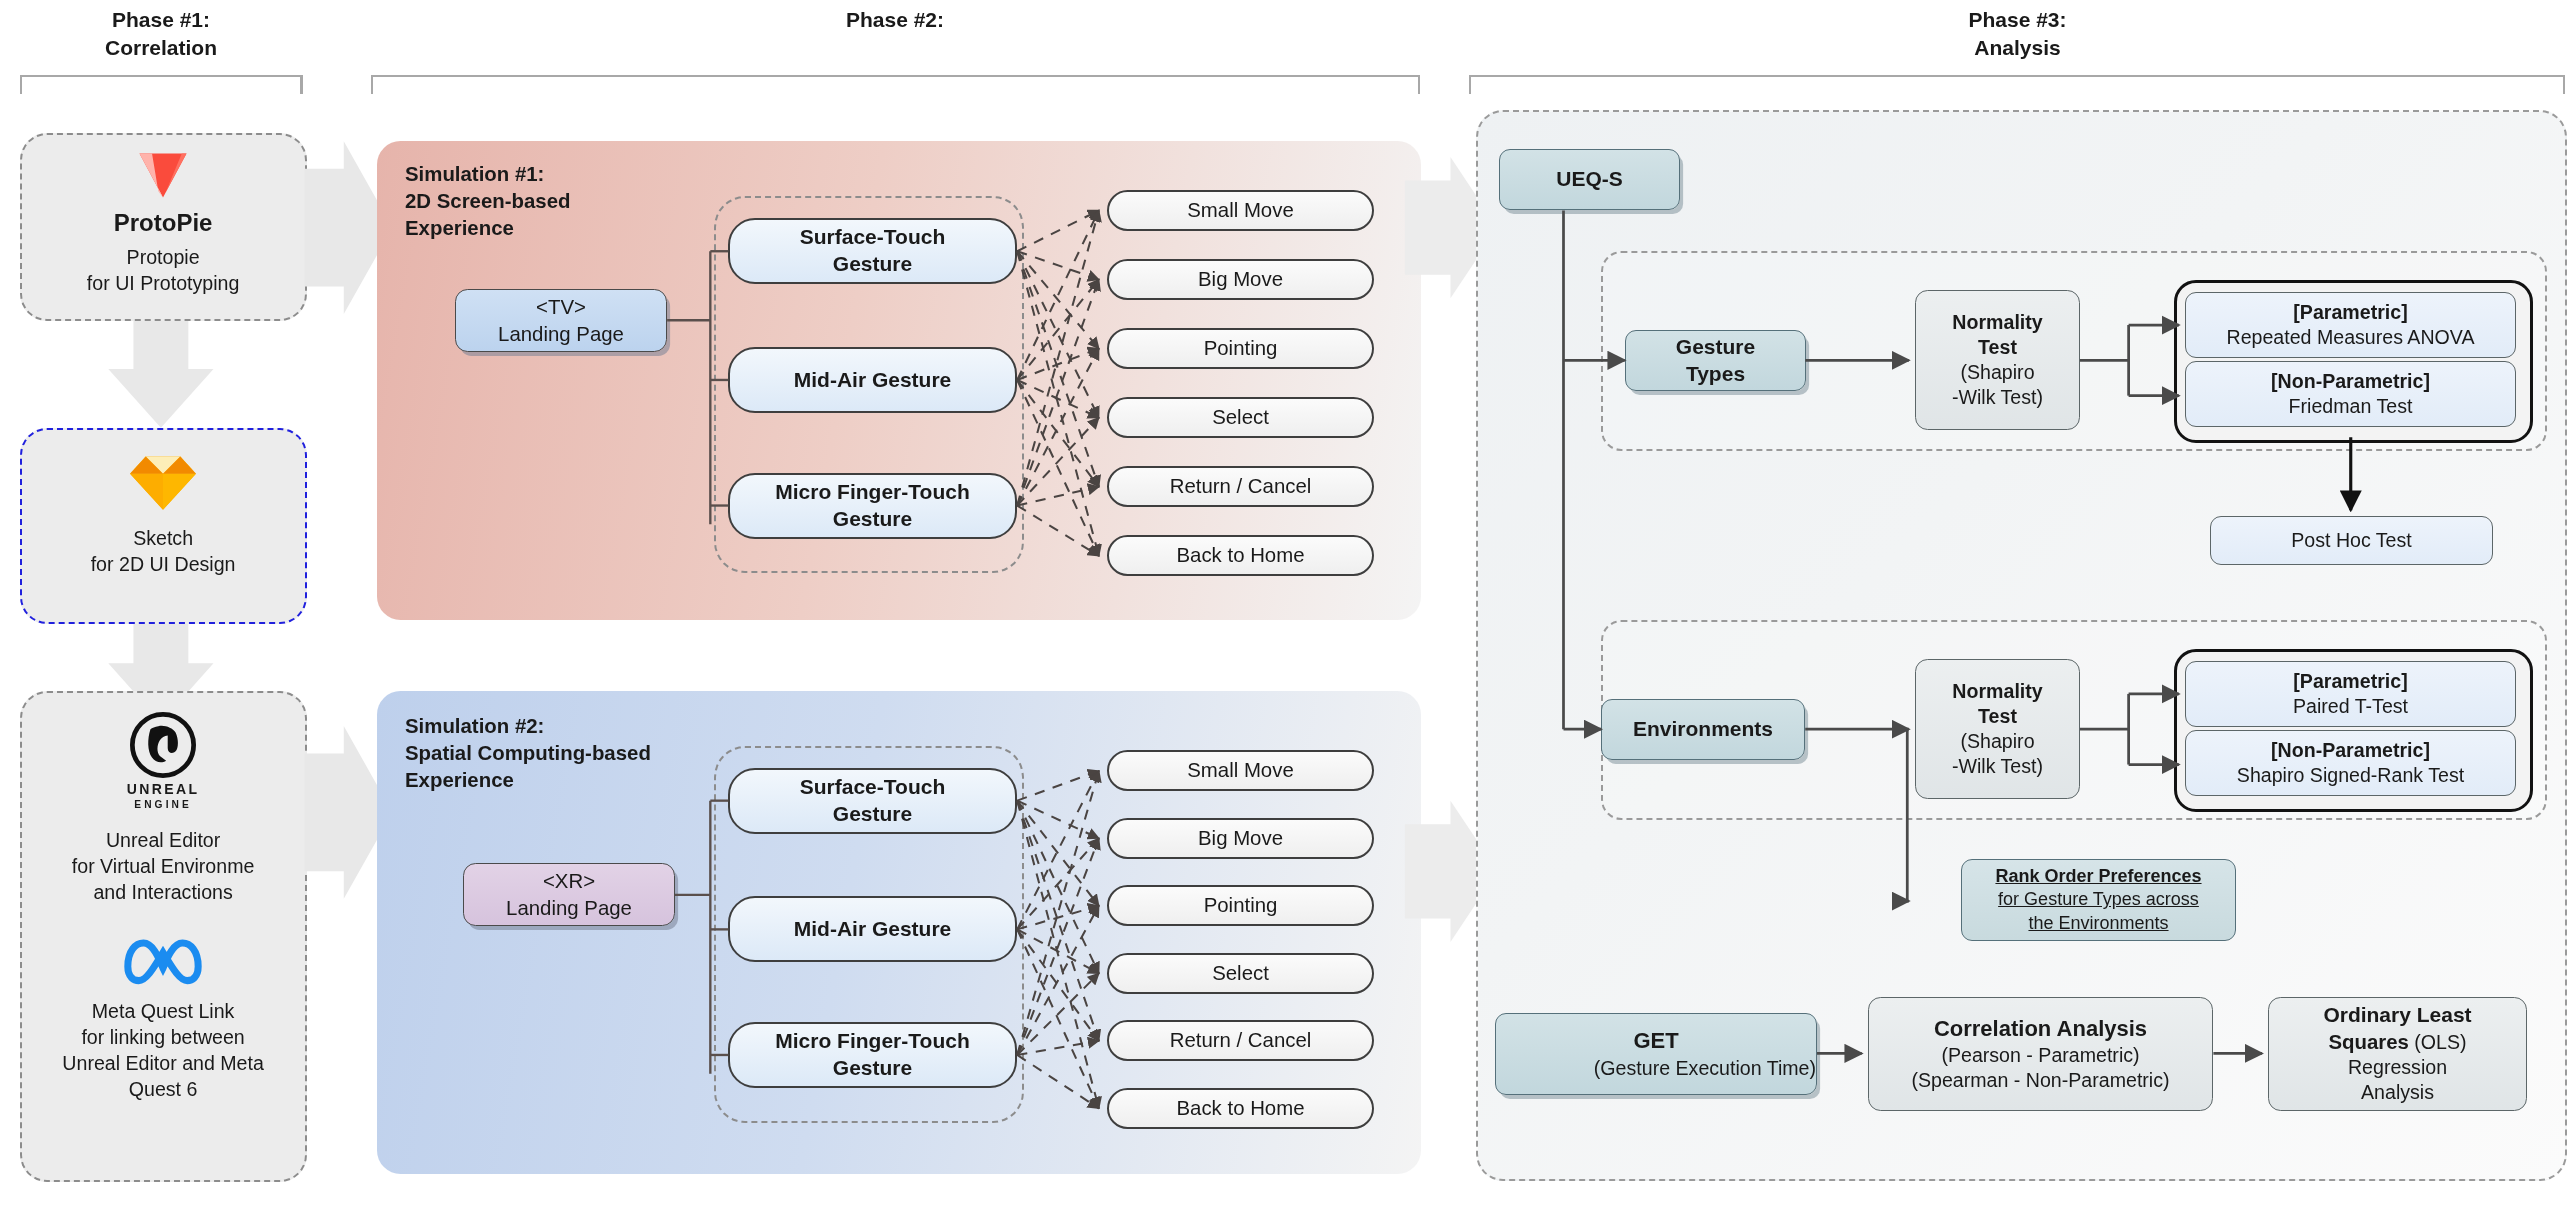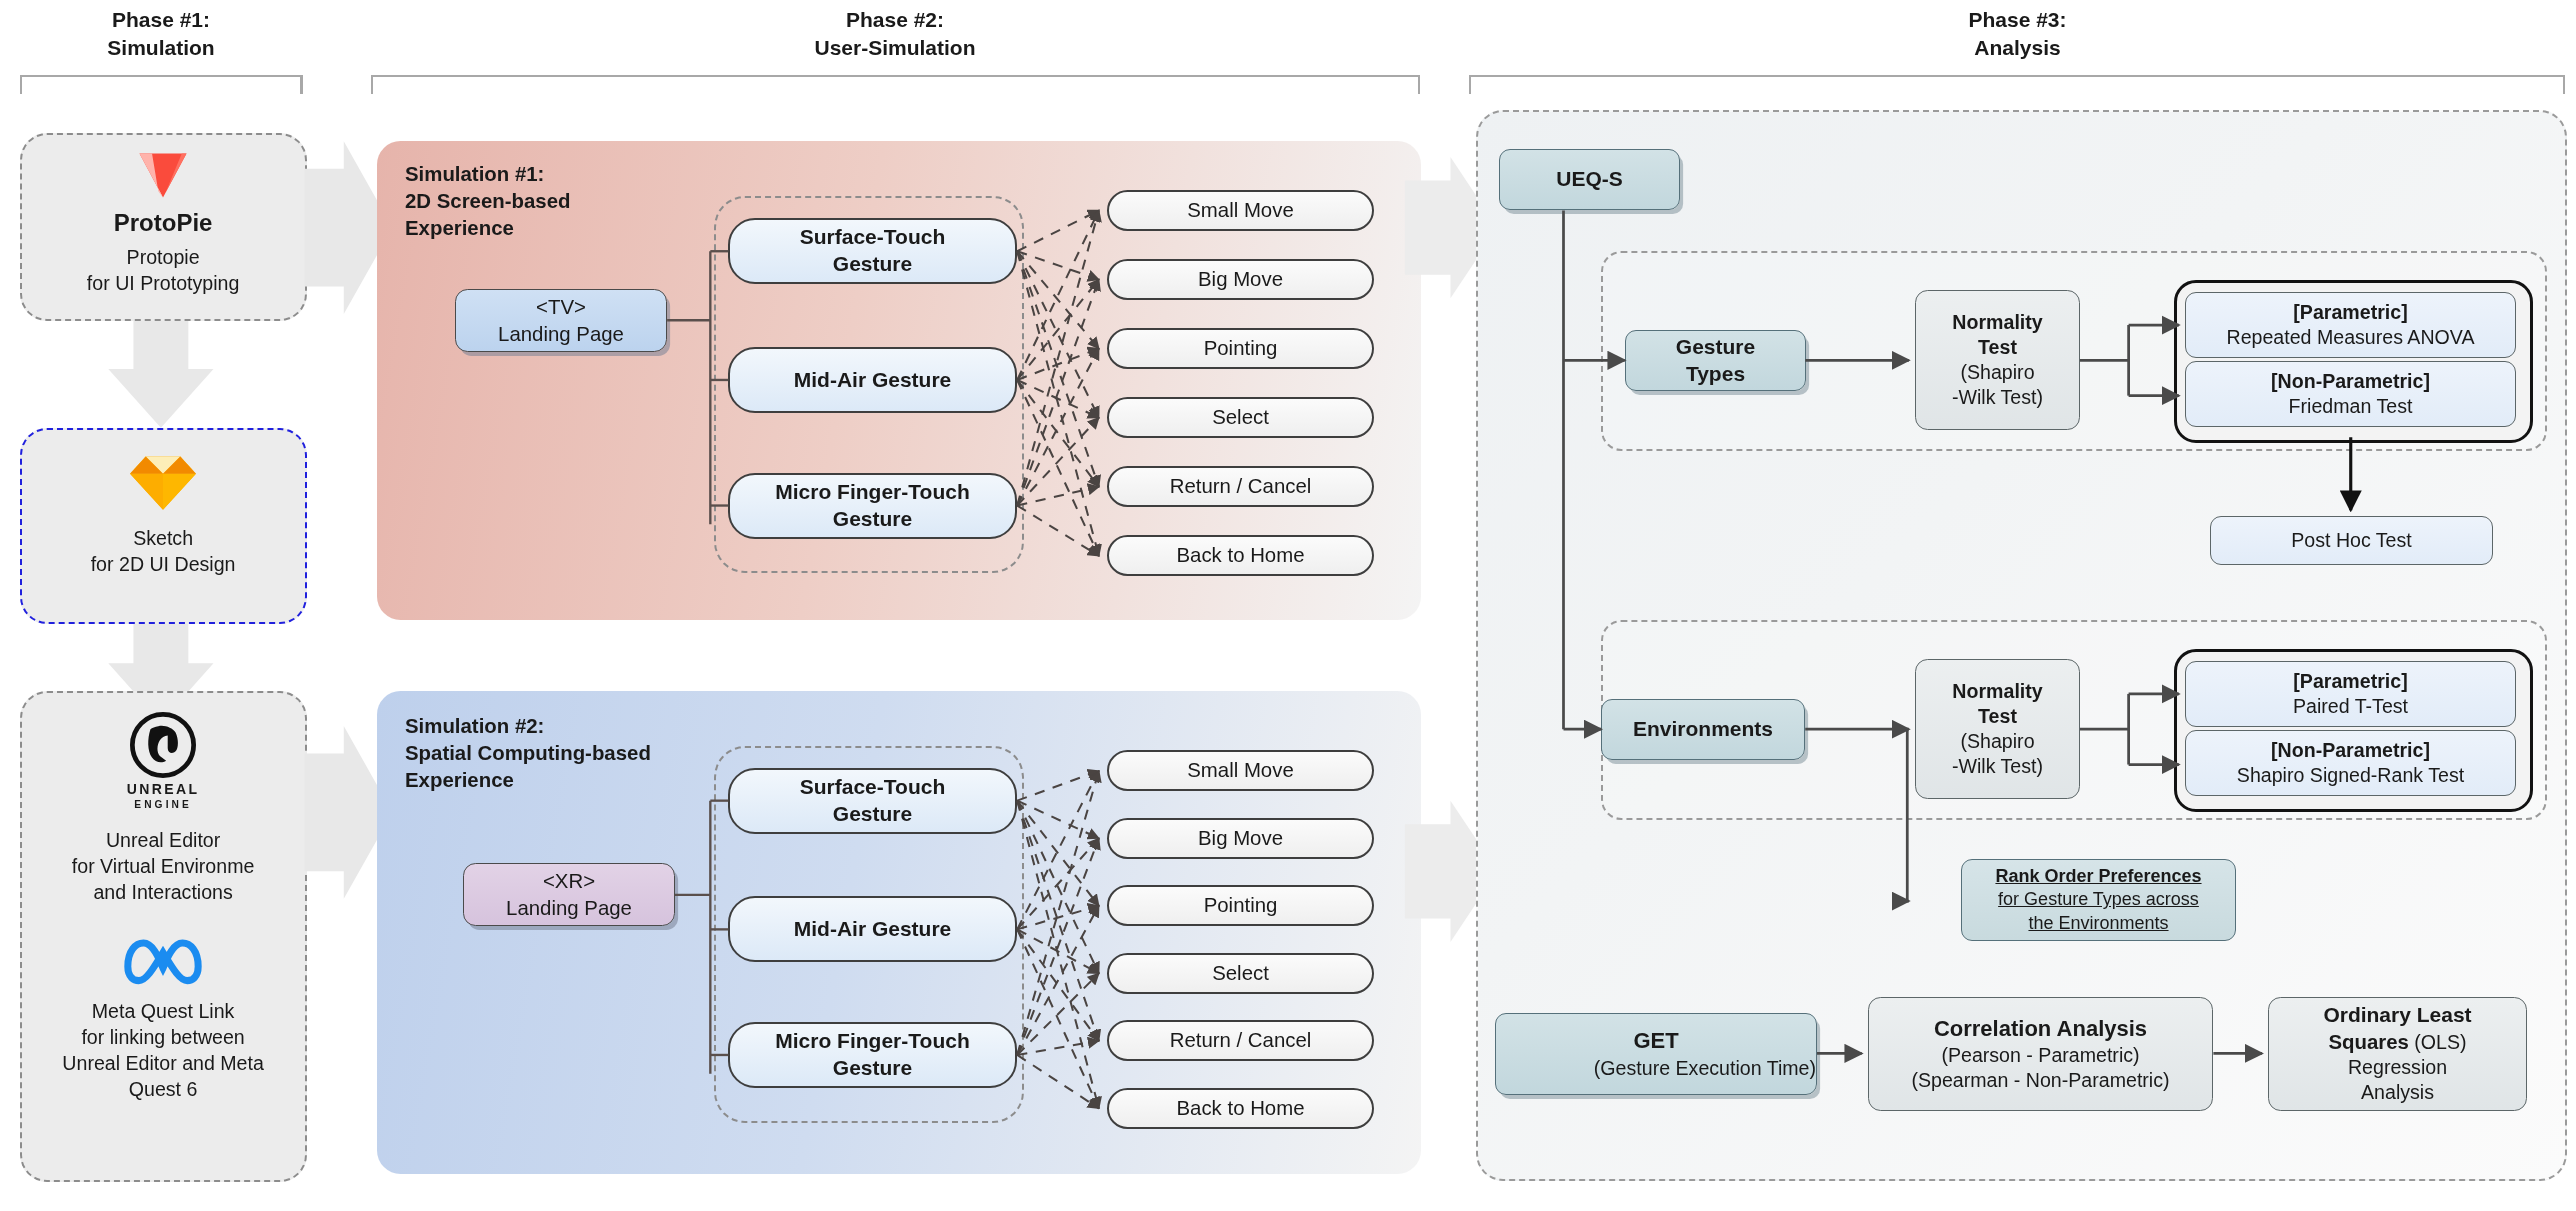--- a/index.html
+++ b/index.html
@@ -59,27 +59,26 @@
   .group-outline{position:absolute;border:3.1px solid #121212;border-radius:22px;background:#f3f3f3;}
 
   .vstack{display:flex;flex-direction:column;justify-content:center;}
   svg.ov{position:absolute;left:0;top:0;width:2576px;height:1212px;pointer-events:none;}
 </style>
 </head>
 <body>
 
 <div class="phase-title" style="left:0;top:6.3px;width:322px;">
   <div>Phase #1:</div>
-  <div>Simulation</div>
+  <div>Correlation</div>
 </div>
 <div class="bracket" style="left:19.6px;top:75px;width:283px;"></div>
 
 <div class="phase-title" style="left:369px;top:6.3px;width:1052px;">
   <div>Phase #2:</div>
-  <div>User-Simulation</div>
 </div>
 <div class="bracket" style="left:371px;top:75px;width:1049px;"></div>
 
 <div class="phase-title" style="left:1468px;top:6.3px;width:1099px;">
   <div>Phase #3:</div>
   <div>Analysis</div>
 </div>
 <div class="bracket" style="left:1469px;top:75px;width:1096px;"></div>
 
 <svg class="ov" viewBox="0 0 3282 1544" width="2576" height="1212">

